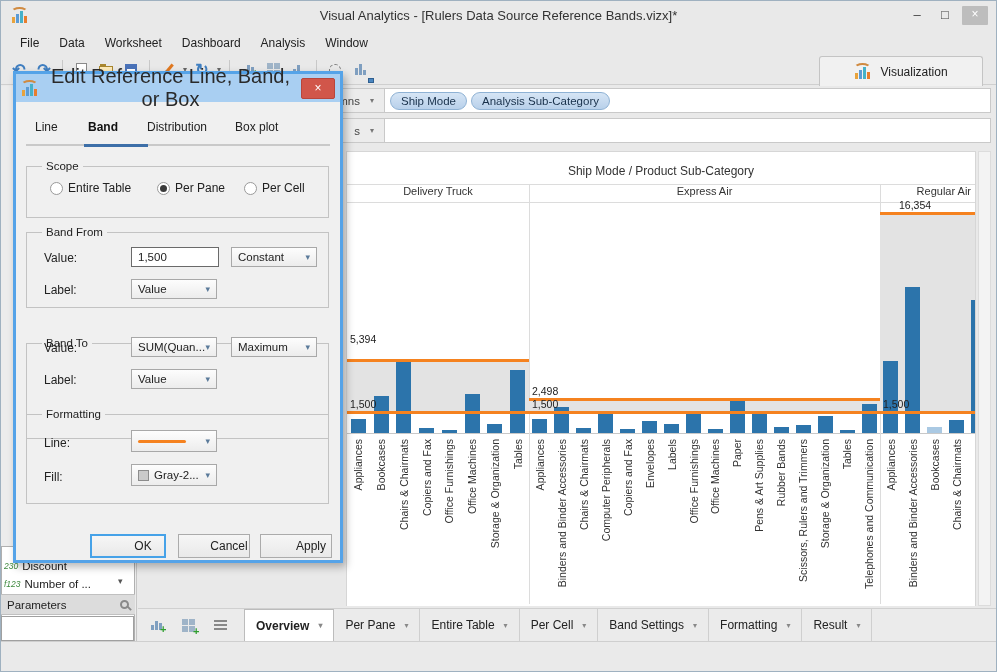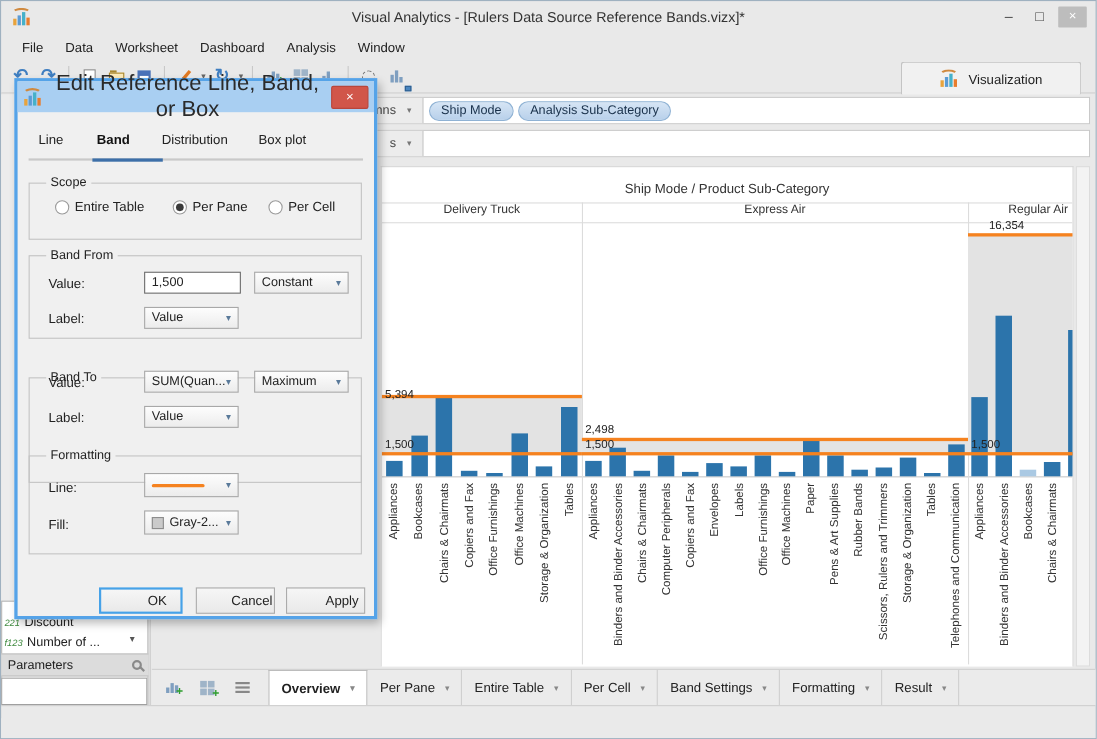--- a/index.html
+++ b/index.html
@@ -246,21 +246,21 @@
         <i class="b3"></i>
         <i class="b4"></i>
         <i class="arc"></i>
       </span>
     <span>Visualization</span>
   </div>
 
   <div class="left-panel">
     <div class="field-list"></div>
     <div class="field-row" style="top:471px;">
-      <span class="field-ic">221</span>
+      <span class="field-ic">230</span>
       <span>Discount</span>
     </div>
     <div class="field-row" style="top:489px;">
       <span class="field-ic">f123</span>
       <span>Number of ...</span>
     </div>
     <span class="list-caret">▾</span>
     <div class="param-head">
       <span>Parameters</span>
       <span class="ic-search"></span>
@@ -304,21 +304,21 @@
       <div class="xlabel" style="left: 72.625px; top: 287px;">Copiers and Fax</div>
       <div class="bar" style="left: 94.875px; width: 15px; top: 278px; height: 3px; background: rgb(44, 116, 171);"></div>
       <div class="xlabel" style="left: 95.375px; top: 287px;">Office Furnishings</div>
       <div class="bar" style="left: 117.625px; width: 15px; top: 242px; height: 39px; background: rgb(44, 116, 171);"></div>
       <div class="xlabel" style="left: 118.125px; top: 287px;">Office Machines</div>
       <div class="bar" style="left: 140.375px; width: 15px; top: 272px; height: 9px; background: rgb(44, 116, 171);"></div>
       <div class="xlabel" style="left: 140.875px; top: 287px;">Storage &amp; Organization</div>
       <div class="bar" style="left: 163.125px; width: 15px; top: 218px; height: 63px; background: rgb(44, 116, 171);"></div>
       <div class="xlabel" style="left: 163.625px; top: 287px;">Tables</div>
       <div class="refline" style="left: 0px; width: 182px; top: 206.768px; background: rgb(245, 130, 31);"></div>
-      <div class="band-label" style="left: 3px; top: 201px;">5,394</div>
+      <div class="band-label" style="left: 3px; top: 181px;">5,394</div>
       <div class="refline" style="left: 0px; width: 182px; top: 258.913px; background: rgb(245, 130, 31);"></div>
       <div class="band-label" style="left: 3px; top: 245.913px;">1,500</div>
       <div class="pane-head" style="left: 182px; width: 351px;">Express Air</div>
       <div class="band-fill" style="left: 182px; width: 351px; top: 247.549px; height: 13.3644px; background: rgb(227, 227, 227);"></div>
       <div class="bar" style="left: 185.47px; width: 15px; top: 267px; height: 14px; background: rgb(44, 116, 171);"></div>
       <div class="xlabel" style="left: 185.97px; top: 287px;">Appliances</div>
       <div class="bar" style="left: 207.41px; width: 15px; top: 255px; height: 26px; background: rgb(44, 116, 171);"></div>
       <div class="xlabel" style="left: 207.91px; top: 287px;">Binders and Binder Accessories</div>
       <div class="bar" style="left: 229.35px; width: 15px; top: 276px; height: 5px; background: rgb(44, 116, 171);"></div>
       <div class="xlabel" style="left: 229.85px; top: 287px;">Chairs &amp; Chairmats</div>

